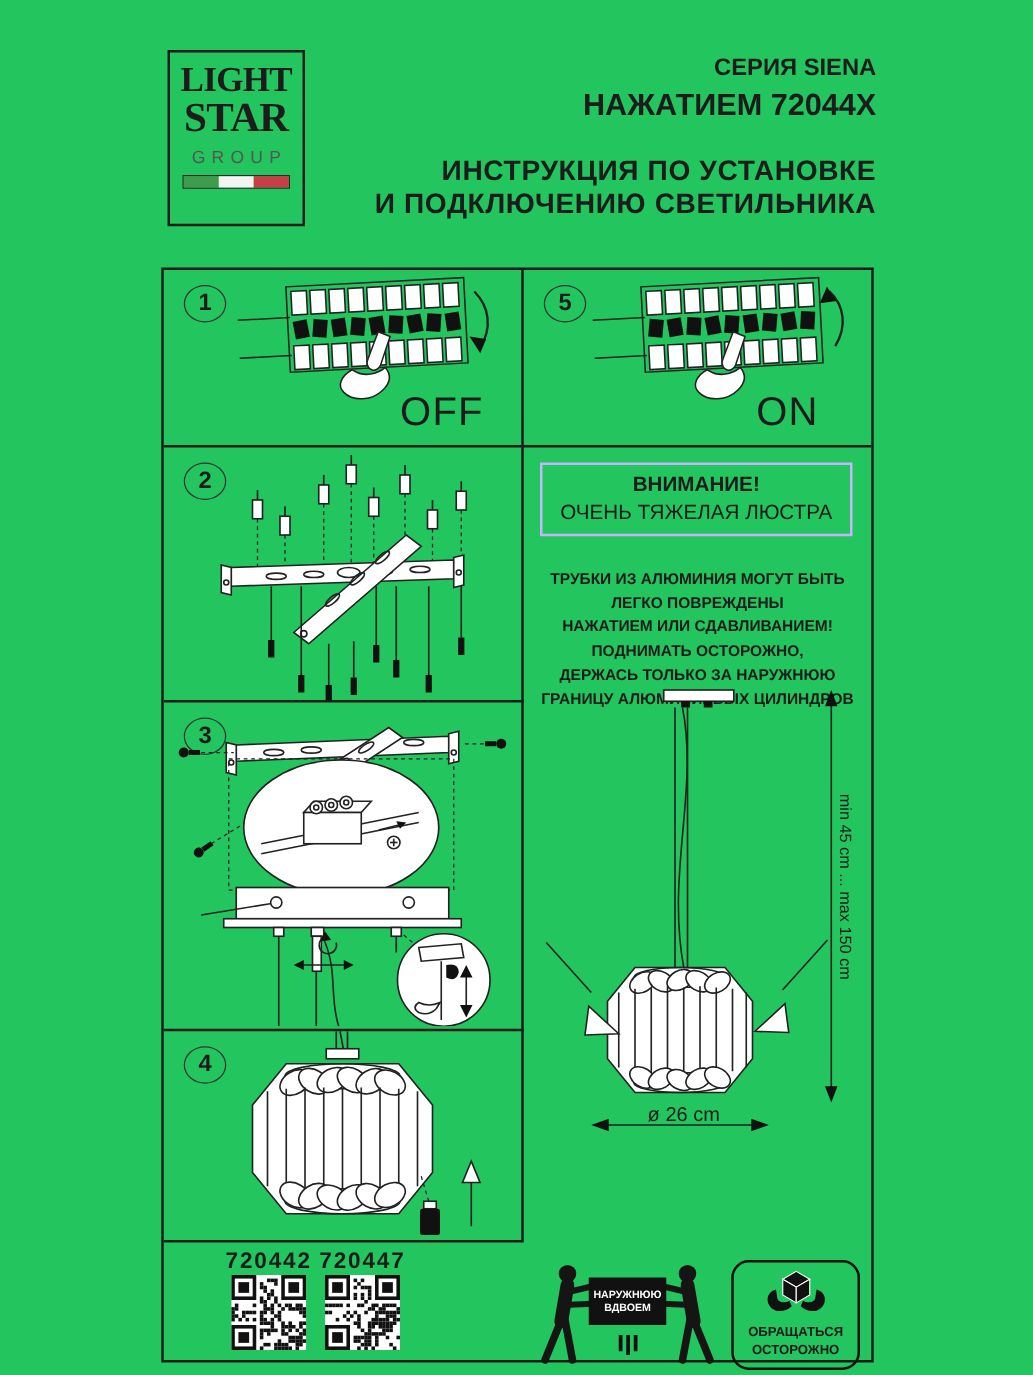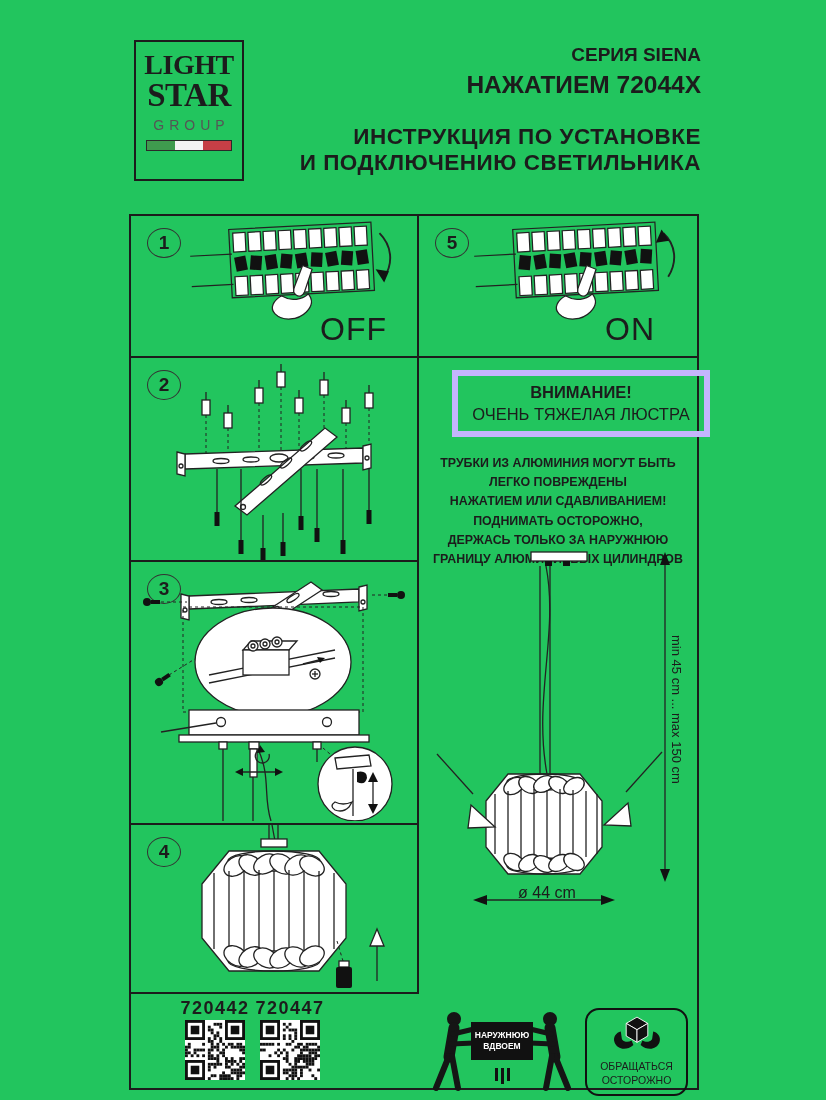--- a/index.html
+++ b/index.html
@@ -25,37 +25,37 @@
   .vdiv{left:286px;top:0;width:2px;height:776px;background:#1c1c1c;}
   .hline{left:0;height:2px;background:#1c1c1c;}
   .cell{position:absolute;}
 
   .stepnum{width:32px;height:28px;border:1.5px solid #333;border-radius:50%;
            display:flex;align-items:center;justify-content:center;
            font-size:19px;font-weight:700;}
   .onoff{font-size:32px;font-weight:400;letter-spacing:1px;}
 
   
-  .warn-box{left:13px;top:12px;width:238px;border:6px solid #c4b5fd;padding:7px 4px;text-align:center;margin-left:20px;}
+  .warn-box{left:13px;top:12px;width:238px;border:2px solid #c4b5fd;padding:7px 4px;text-align:center;}
   .warn-t1{font-size:16.5px;font-weight:700;}
   .warn-t2{font-size:16.5px;font-weight:400;margin-top:3px;}
   .warn-body{left:0;top:96px;width:278px;text-align:center;font-size:12.4px;font-weight:700;line-height:1.55;}
   .dim-v{left:250px;top:277px;writing-mode:vertical-rl;font-size:13px;font-weight:400;}
   .dim-d{left:48px;top:526px;width:160px;text-align:center;font-size:16px;font-weight:400;}
   .notes{left:24px;top:574px;width:252px;font-size:14.6px;line-height:1.32;font-weight:400;}
 
   
   .lift-wrap{left:8px;top:652px;width:150px;height:84px;}
   .lift-sign{left:44px;top:12px;width:62px;height:38px;background:#111;color:#fff;
              display:flex;flex-direction:column;align-items:center;justify-content:center;
              font-size:8.5px;font-weight:700;line-height:1.3;text-align:center;}
   .lift-bar{width:2.5px;height:13px;background:#111;top:58px;}
   .care-box{left:166px;top:650px;width:99px;height:79px;border:2.5px solid #111;border-radius:14px;
             display:flex;flex-direction:column;align-items:center;padding-top:5px;}
-  .care-txt{font-size:10.5px;font-weight:400;line-height:1.3;text-align:center;margin-top:3px;}
+  .care-txt{font-size:10.5px;font-weight:700;line-height:1.3;text-align:center;margin-top:3px;}
 
   
   .qr-label{top:4px;width:100px;text-align:center;font-size:18px;font-weight:700;letter-spacing:1.5px;}
 
   svg{display:block;}
   .ln{stroke:#222;stroke-width:1.3;fill:none;}
   .lnw{stroke:#222;stroke-width:1.3;fill:#fff;}
   .dsh{stroke:#222;stroke-width:1;fill:none;stroke-dasharray:3 3;}
   .blk{fill:#111;stroke:none;}
 </style>
@@ -730,21 +730,21 @@
           <polygon class="blk" points="246,334 241,321 251,321"></polygon>
         </g>
         <g>
           <line class="ln" x1="64" y1="352" x2="186" y2="352"></line>
           <polygon class="blk" points="54,352 68,347 68,357"></polygon>
           <polygon class="blk" points="196,352 182,347 182,357"></polygon>
         </g>
       </svg>
 
       <div class="abs dim-v">min 45 cm ... max 150 cm</div>
-      <div class="abs dim-d">ø 44 cm</div>
+      <div class="abs dim-d">ø 26 cm</div>
 
 
       <div class="abs lift-wrap">
         <svg class="abs" style="left:0;top:0;" width="150" height="84" viewBox="0 0 150 84">
           <g stroke="#151515" stroke-linecap="round" fill="none">
             <circle cx="27" cy="9" r="7" fill="#151515" stroke="none"></circle>
             <path d="M27,18 L22,47" stroke-width="11"></path>
             <path d="M26,24 L47,19" stroke-width="5"></path>
               <path d="M24,34 L47,33" stroke-width="5"></path>
             <path d="M22,46 L9,78" stroke-width="6"></path>

